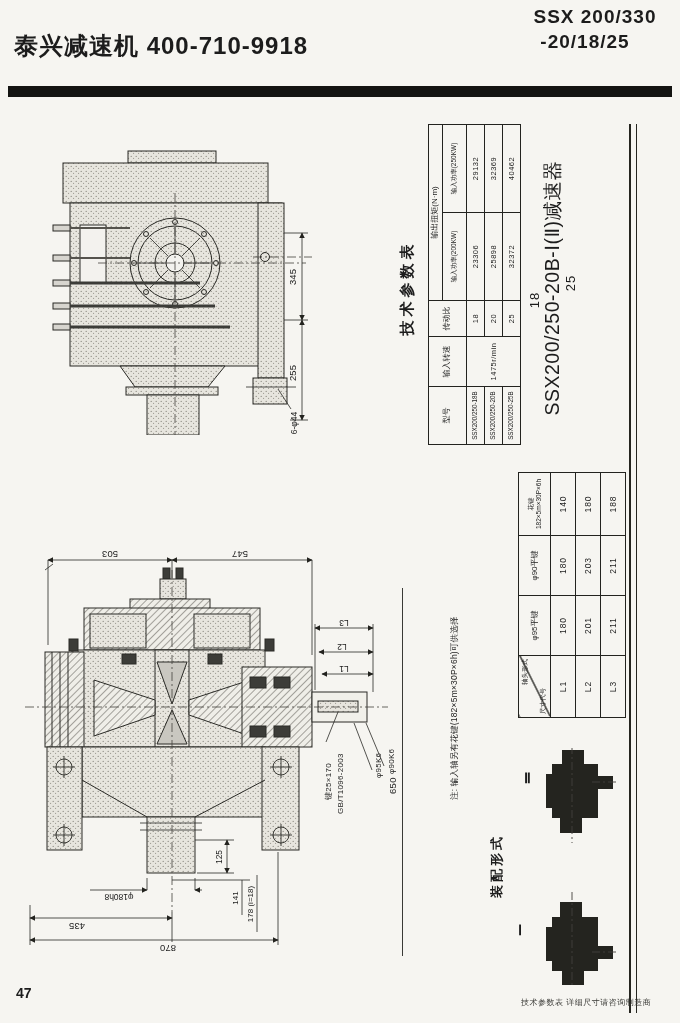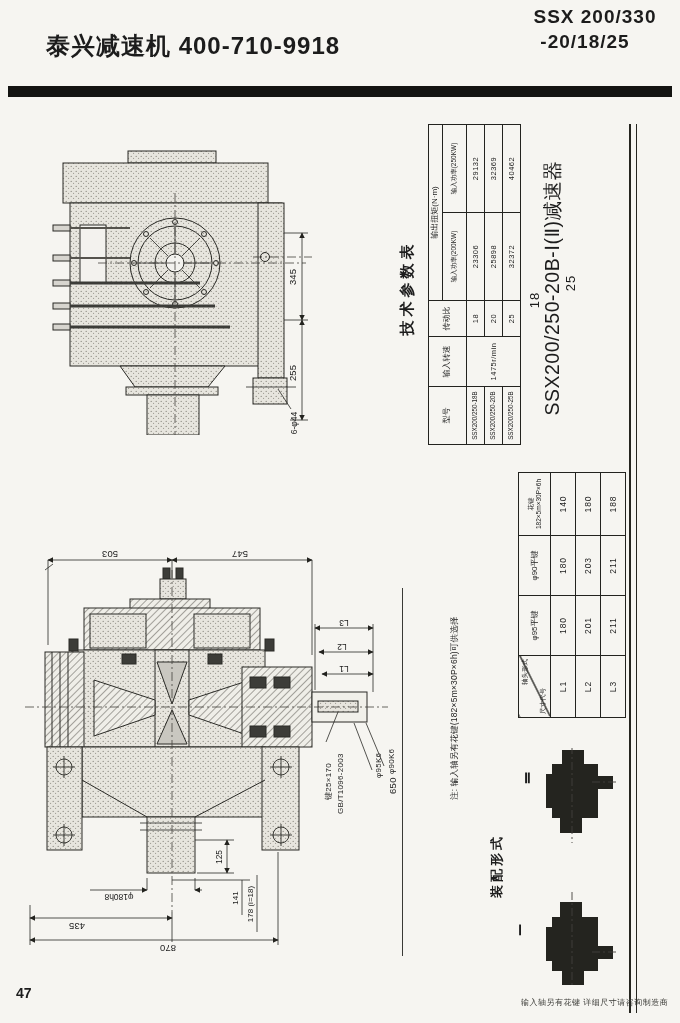--- a/index.html
+++ b/index.html
@@ -1,21 +1,21 @@
 <!DOCTYPE html>
 <html><head>
 <meta charset="utf-8">
 <style>
   html,body{margin:0;padding:0;background:#d8d6d0;}
   .page{position:relative;width:680px;height:1023px;background:#f6f5f1;overflow:hidden;
         font-family:"Liberation Sans", sans-serif;color:#1c1c1c;}
   .abs{position:absolute;}
   
   .rotccw{position:absolute;transform:rotate(-90deg);transform-origin:left top;}
-  .brand{font-size:24px;font-weight:bold;letter-spacing:1px;margin-left:32px;}
+  .brand{font-size:24px;font-weight:bold;letter-spacing:1px;}
   .model{font-size:19px;font-weight:bold;letter-spacing:1px;text-align:center;}
   .bar{background:#141412;}
   .vline{background:#25251f;}
   table{border-collapse:collapse;table-layout:fixed;}
   .t1{width:320px;height:92px;}
   .t1 th,.t1 td{border:1.4px solid #23231f;padding:0;text-align:center;vertical-align:middle;
       font-weight:normal;line-height:1.05;overflow:hidden;}
   .t1 .h{font-size:8px;}
   .t1 .sh{font-size:6.5px;}
   .t1 td{font-size:7.5px;letter-spacing:0.5px;}
@@ -393,15 +393,15 @@
       <rect x="4" y="35" width="8" height="34"></rect>
       <rect x="56" y="54" width="15" height="13"></rect>
     </g>
     <g stroke="#44423c" stroke-width="0.9" stroke-dasharray="8 3 2 3">
       <line x1="30" y1="0" x2="30" y2="97"></line>
       <line x1="50" y1="60" x2="76" y2="60"></line>
     </g>
   </svg>
 
   <div class="abs pageno" style="left:16px;top:985px;">47</div>
-  <div class="abs disclaimer" style="left:521px;top:997px;">输入轴另有花键   详细尺寸请咨询制造商</div>
+  <div class="abs disclaimer" style="left:521px;top:997px;">技术参数表   详细尺寸请咨询制造商</div>
 
 </div>
 
 </body></html>

